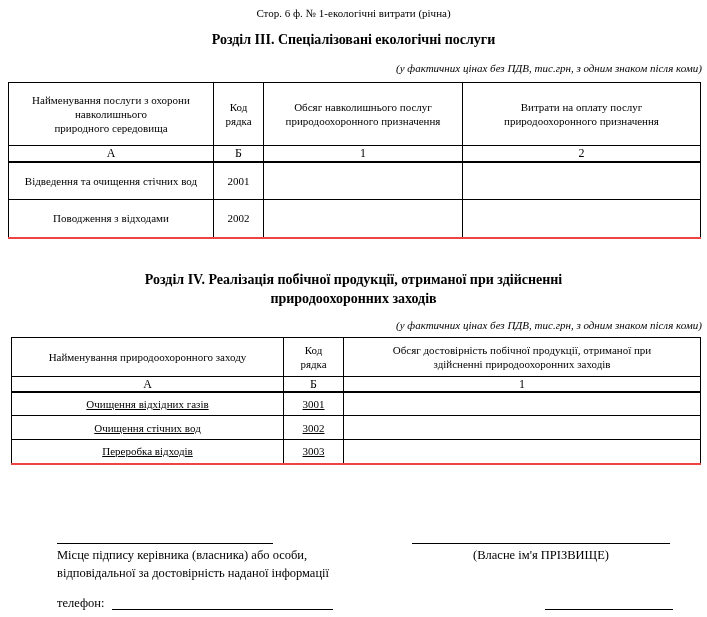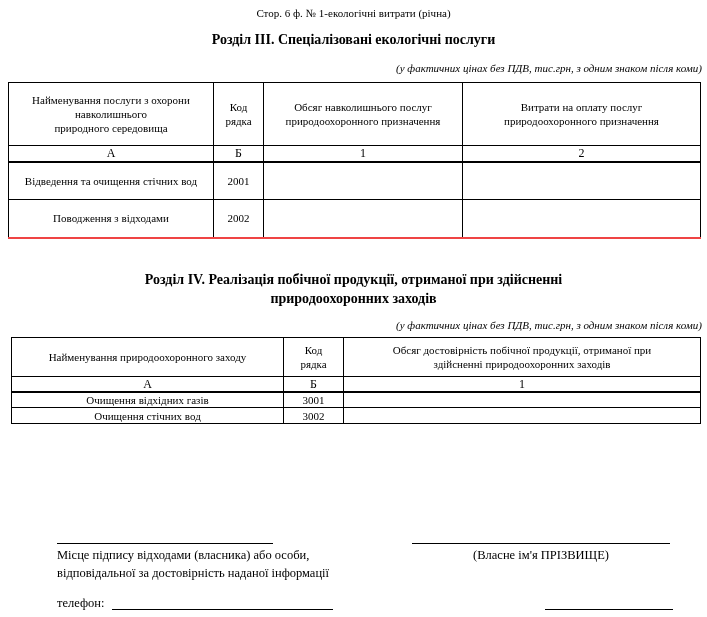--- a/index.html
+++ b/index.html
@@ -48,21 +48,21 @@
     font-size:12.5px; line-height:16px;
   }
   td.code-cell { font-size:12.5px; }
 
   #table3 tr.hdr { height:63px; }
   #table3 tr.letters { height:16px; }
   #table3 tr.datarow { height:38px; }
 
   #table4 tr.hdr { height:39px; }
   #table4 tr.letters { height:15px; }
-  #table4 tr.datarow { height:16px; }
+  #table4 tr.datarow { height:24px;text-decoration:underline; }
 
   .hline { position:absolute; border-top:1px solid #000; height:0; }
   #sig-line-left  { left:57px;  top:543px; width:216px; }
   #sig-line-right { left:412px; top:543px; width:258px; }
   #phone-line     { left:112px; top:609px; width:221px; }
   #email-line     { left:545px; top:609px; width:128px; }
 
   .foot-text { position:absolute; font-size:12.5px; line-height:17.5px; }
   #sig-caption   { left:57px;  top:547px; width:300px; }
   #name-caption  { left:412px; top:547px; width:258px; text-align:center; }
@@ -145,27 +145,32 @@
     <tr class="datarow">
       <td class="name-cell">Очищення відхідних газів</td>
       <td class="code-cell">3001</td>
       <td></td>
     </tr>
     <tr class="datarow">
       <td class="name-cell">Очищення стічних вод</td>
       <td class="code-cell">3002</td>
       <td></td>
     </tr>
+    <tr class="datarow lastrow">
+      <td class="name-cell">Переробка відходів</td>
+      <td class="code-cell">3003</td>
+      <td></td>
+    </tr>
   </tbody>
     </table>
 
   <div class="hline" id="sig-line-left"></div>
   <div class="hline" id="sig-line-right"></div>
 
-  <div class="foot-text ml" id="sig-caption">Місце підпису відходами (власника) або особи,
+  <div class="foot-text ml" id="sig-caption">Місце підпису керівника (власника) або особи,
 відповідальної за достовірність наданої інформації</div>
   <div class="foot-text" id="name-caption">(Власне ім'я ПРІЗВИЩЕ)</div>
 
   <div class="foot-text" id="phone-label">телефон:</div>
   <div class="hline" id="phone-line"></div>
 
   <div class="foot-text" id="email-label">електронна пошта:</div>
   <div class="hline" id="email-line"></div>
 
 </div>

